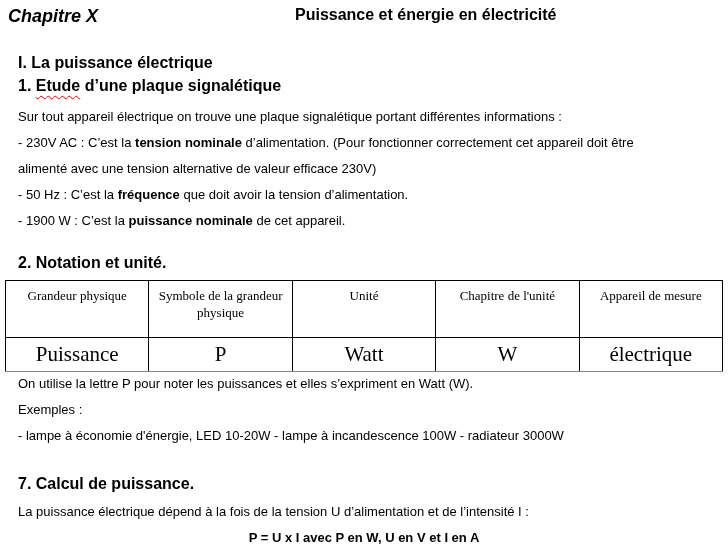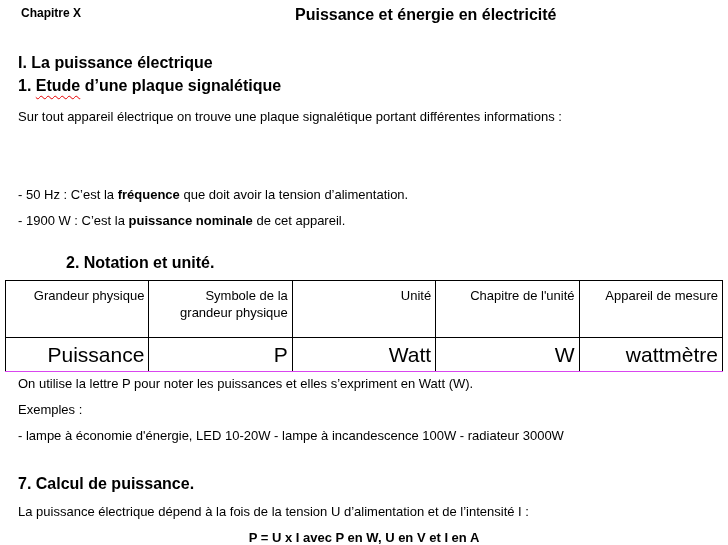--- a/index.html
+++ b/index.html
@@ -10,33 +10,34 @@
     background:#ffffff;
     color:#000;
     font-family:"Liberation Sans", sans-serif;
     overflow:hidden;
   }
   .abs{position:absolute;left:18px;}
   .h{font-weight:bold;font-size:16px;line-height:20px;}
   .line{font-size:13px;line-height:26px;}
   .b{font-weight:bold;}
   .sq{text-decoration:underline wavy #e60000 1px;text-underline-offset:4px;}
-  .hdr-chapter{position:absolute;left:21px;top:6px;font-weight:bold;font-size:12px;}
+  .hdr-chapter{position:absolute;left:8px;top:6px;font-weight:bold;font-size:18px;font-style:italic;}
   .hdr-title{position:absolute;left:283px;top:6px;font-weight:bold;font-size:16px;margin-left:12px;}
   .bullet1{max-width:652px;}
   .centered{left:0;width:728px;text-align:center;}
   table.units{
     position:absolute;left:5px;top:280px;width:718px;
     border-collapse:collapse;table-layout:fixed;
     font-family:"Liberation Sans", sans-serif;
   }
   table.units th, table.units td{
     border:1px solid #000;
-    text-align:right;
+    text-align:center;
     padding:0 4px;
+    font-family:Liberation Serif, serif;
   }
   table.units th{
     height:50px;
     vertical-align:top;
     padding-top:6px;
     font-weight:normal;
     font-size:13px;
     line-height:17px;
   }
   table.units td{
@@ -53,44 +54,45 @@
 
   <span class="hdr-chapter">Chapitre X</span>
   <span class="hdr-title">Puissance et énergie en électricité</span>
 
   <div class="abs h" style="top:53px;">I. La puissance électrique</div>
 
   <div class="abs h" style="top:76px;"><span>1. </span><span class="sq">Etude</span><span> d’une plaque signalétique</span></div>
 
   <div class="abs line" style="top:104px;">Sur tout appareil électrique on trouve une plaque signalétique portant différentes informations :</div>
 
+  <div class="abs line bullet1" style="top:130px;"><span>- 230V AC : C’est la </span><span class="b">tension nominale</span><span> d’alimentation. (Pour fonctionner correctement cet appareil doit être alimenté avec une tension alternative de valeur efficace 230V)</span></div>
 
   <div class="abs line" style="top:182px;"><span>- 50 Hz : C’est la </span><span class="b">fréquence</span><span> que doit avoir la tension d’alimentation.</span></div>
 
   <div class="abs line" style="top:208px;"><span>- 1900 W : C’est la </span><span class="b">puissance nominale</span><span> de cet appareil.</span></div>
 
-  <div class="abs h" style="top:253px;margin-left:48px;">2. Notation et unité.</div>
+  <div class="abs h" style="top:253px;">2. Notation et unité.</div>
 
   <table class="units">
     <thead>
       <tr>
         <th>Grandeur physique</th>
         <th>Symbole de la grandeur physique</th>
         <th>Unité</th>
         <th>Chapitre de l'unité</th>
         <th>Appareil de mesure</th>
       </tr>
     </thead>
     <tbody>
       <tr>
         <td>Puissance</td>
         <td>P</td>
         <td>Watt</td>
         <td>W</td>
-        <td>wattmètre</td>
+        <td>électrique</td>
       </tr>
     </tbody>
   </table>
 
   <div class="abs line" style="top:371px;">On utilise la lettre P pour noter les puissances et elles s’expriment en Watt (W).</div>
 
   <div class="abs line" style="top:397px;">Exemples :</div>
 
   <div class="abs line" style="top:423px;">- lampe à économie d'énergie, LED 10-20W - lampe à incandescence 100W - radiateur 3000W</div>
 

